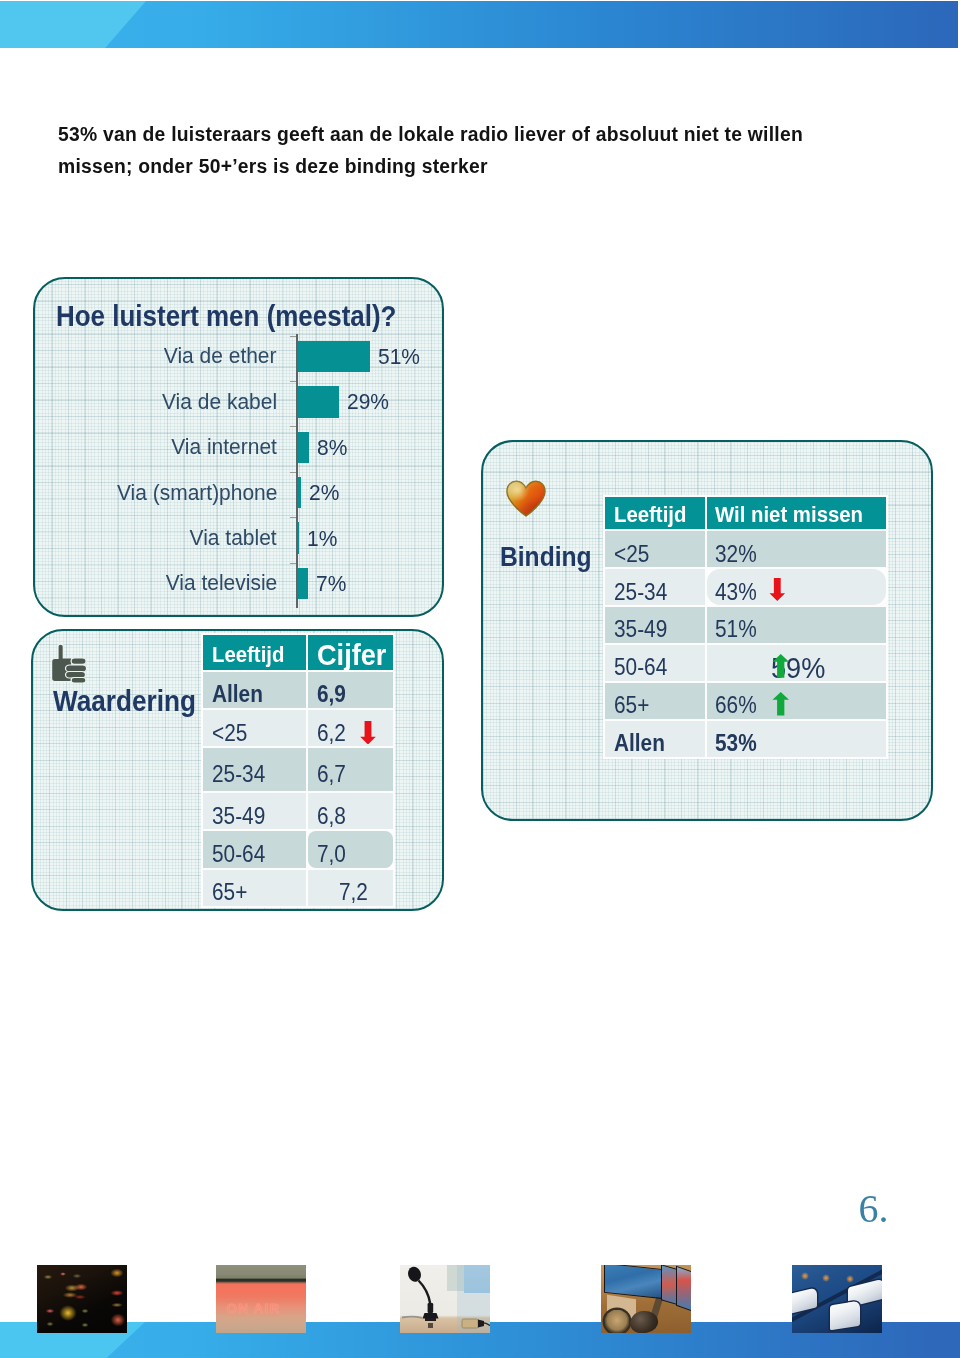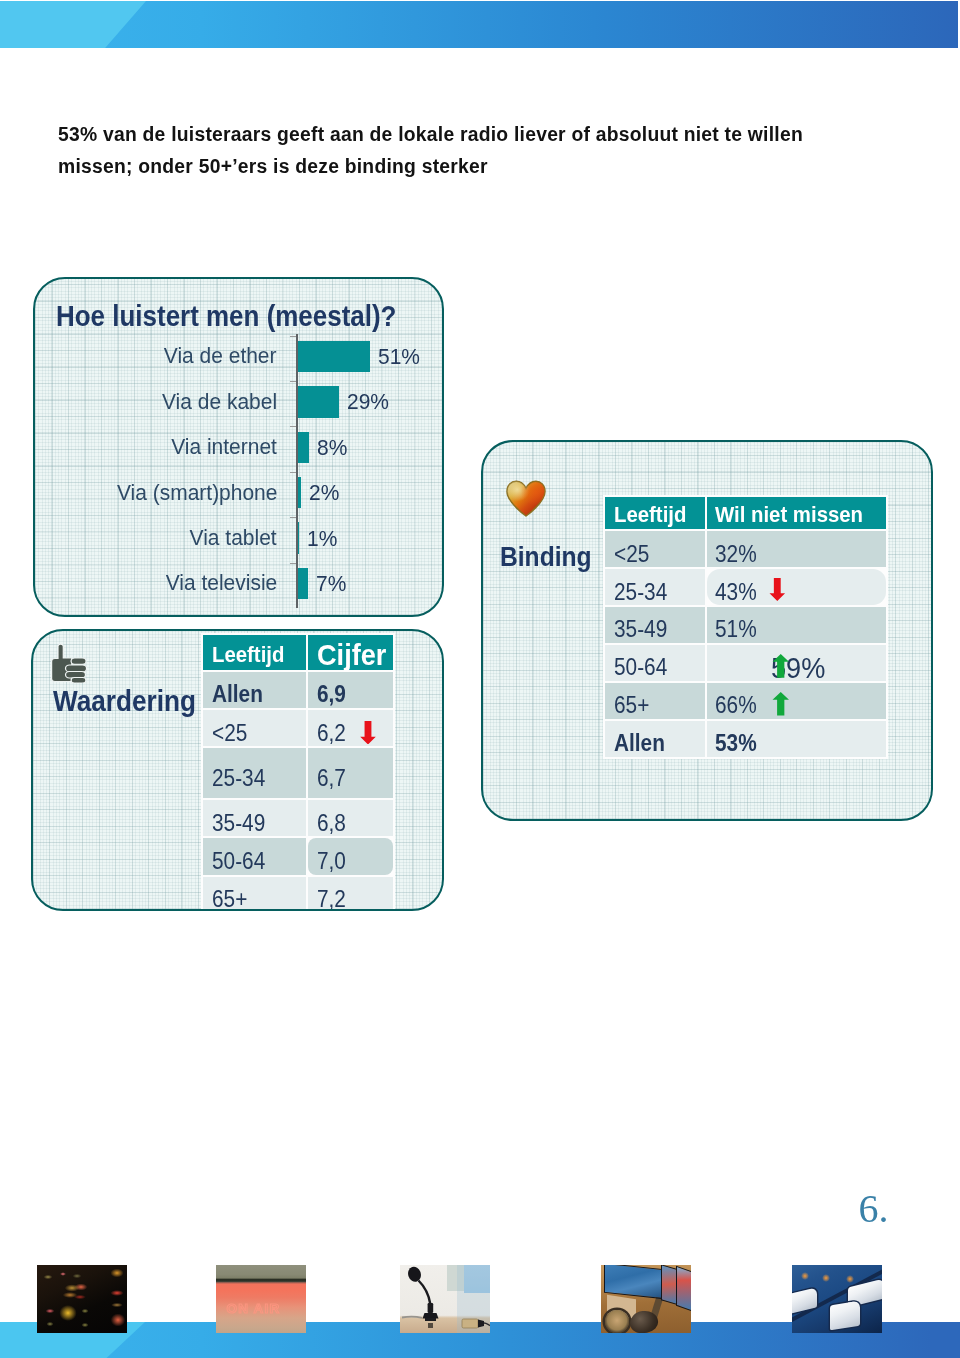--- a/index.html
+++ b/index.html
@@ -219,33 +219,33 @@
         <tr class="odd">
           <td style="width: 103px; height: 36.2px; font-size: 23px; font-weight: bold;"><span class="txt">Allen</span></td>
           <td style="width: 81.4px; height: 36.2px; font-size: 23px; font-weight: bold;"><span class="txt">6,9</span></td>
         </tr>
         <tr class="even">
           <td style="width: 103px; height: 36.2px; font-size: 23px;"><span class="txt">&lt;25</span></td>
           <td style="width: 81.4px; height: 36.2px; font-size: 23px;"><span class="txt">6,2</span><span class="arrow down"></span></td>
         </tr>
         <tr class="odd">
           <td style="width: 103px; height: 36.2px; font-size: 23px;"><span class="txt">25-34</span></td>
-          <td style="width: 81.4px; height: 50px; font-size: 23px;"><span class="txt">6,7</span></td>
+          <td style="width: 81.4px; height: 43px; font-size: 23px;"><span class="txt">6,7</span></td>
         </tr>
         <tr class="even">
           <td style="width: 103px; height: 36.2px; font-size: 23px;"><span class="txt">35-49</span></td>
           <td style="width: 81.4px; height: 36.2px; font-size: 23px;"><span class="txt">6,8</span></td>
         </tr>
         <tr class="odd">
           <td style="width: 103px; height: 36.2px; font-size: 23px;"><span class="txt">50-64</span></td>
           <td style="width: 81.4px; height: 36.2px; font-size: 23px; border-radius: 8px;"><span class="txt">7,0</span></td>
         </tr>
         <tr class="even">
           <td style="width: 103px; height: 36.2px; font-size: 23px;"><span class="txt">65+</span></td>
-          <td style="width: 81.4px; height: 36.2px; font-size: 23px;"><span class="txt">7,2</span></td>
+          <td style="width: 81.4px; height: 36.2px; font-size: 23px; text-align: center;"><span class="txt">7,2</span></td>
         </tr>
       </tbody>
     </table>
 </div>
 
 <div class="panel" id="panel-binding">
   <div id="heart-icon-holder">
     <svg viewBox="0 0 42 37" width="42" height="37">
       <defs>
         <linearGradient id="hg" x1="0.08" y1="0.12" x2="0.95" y2="0.92">

